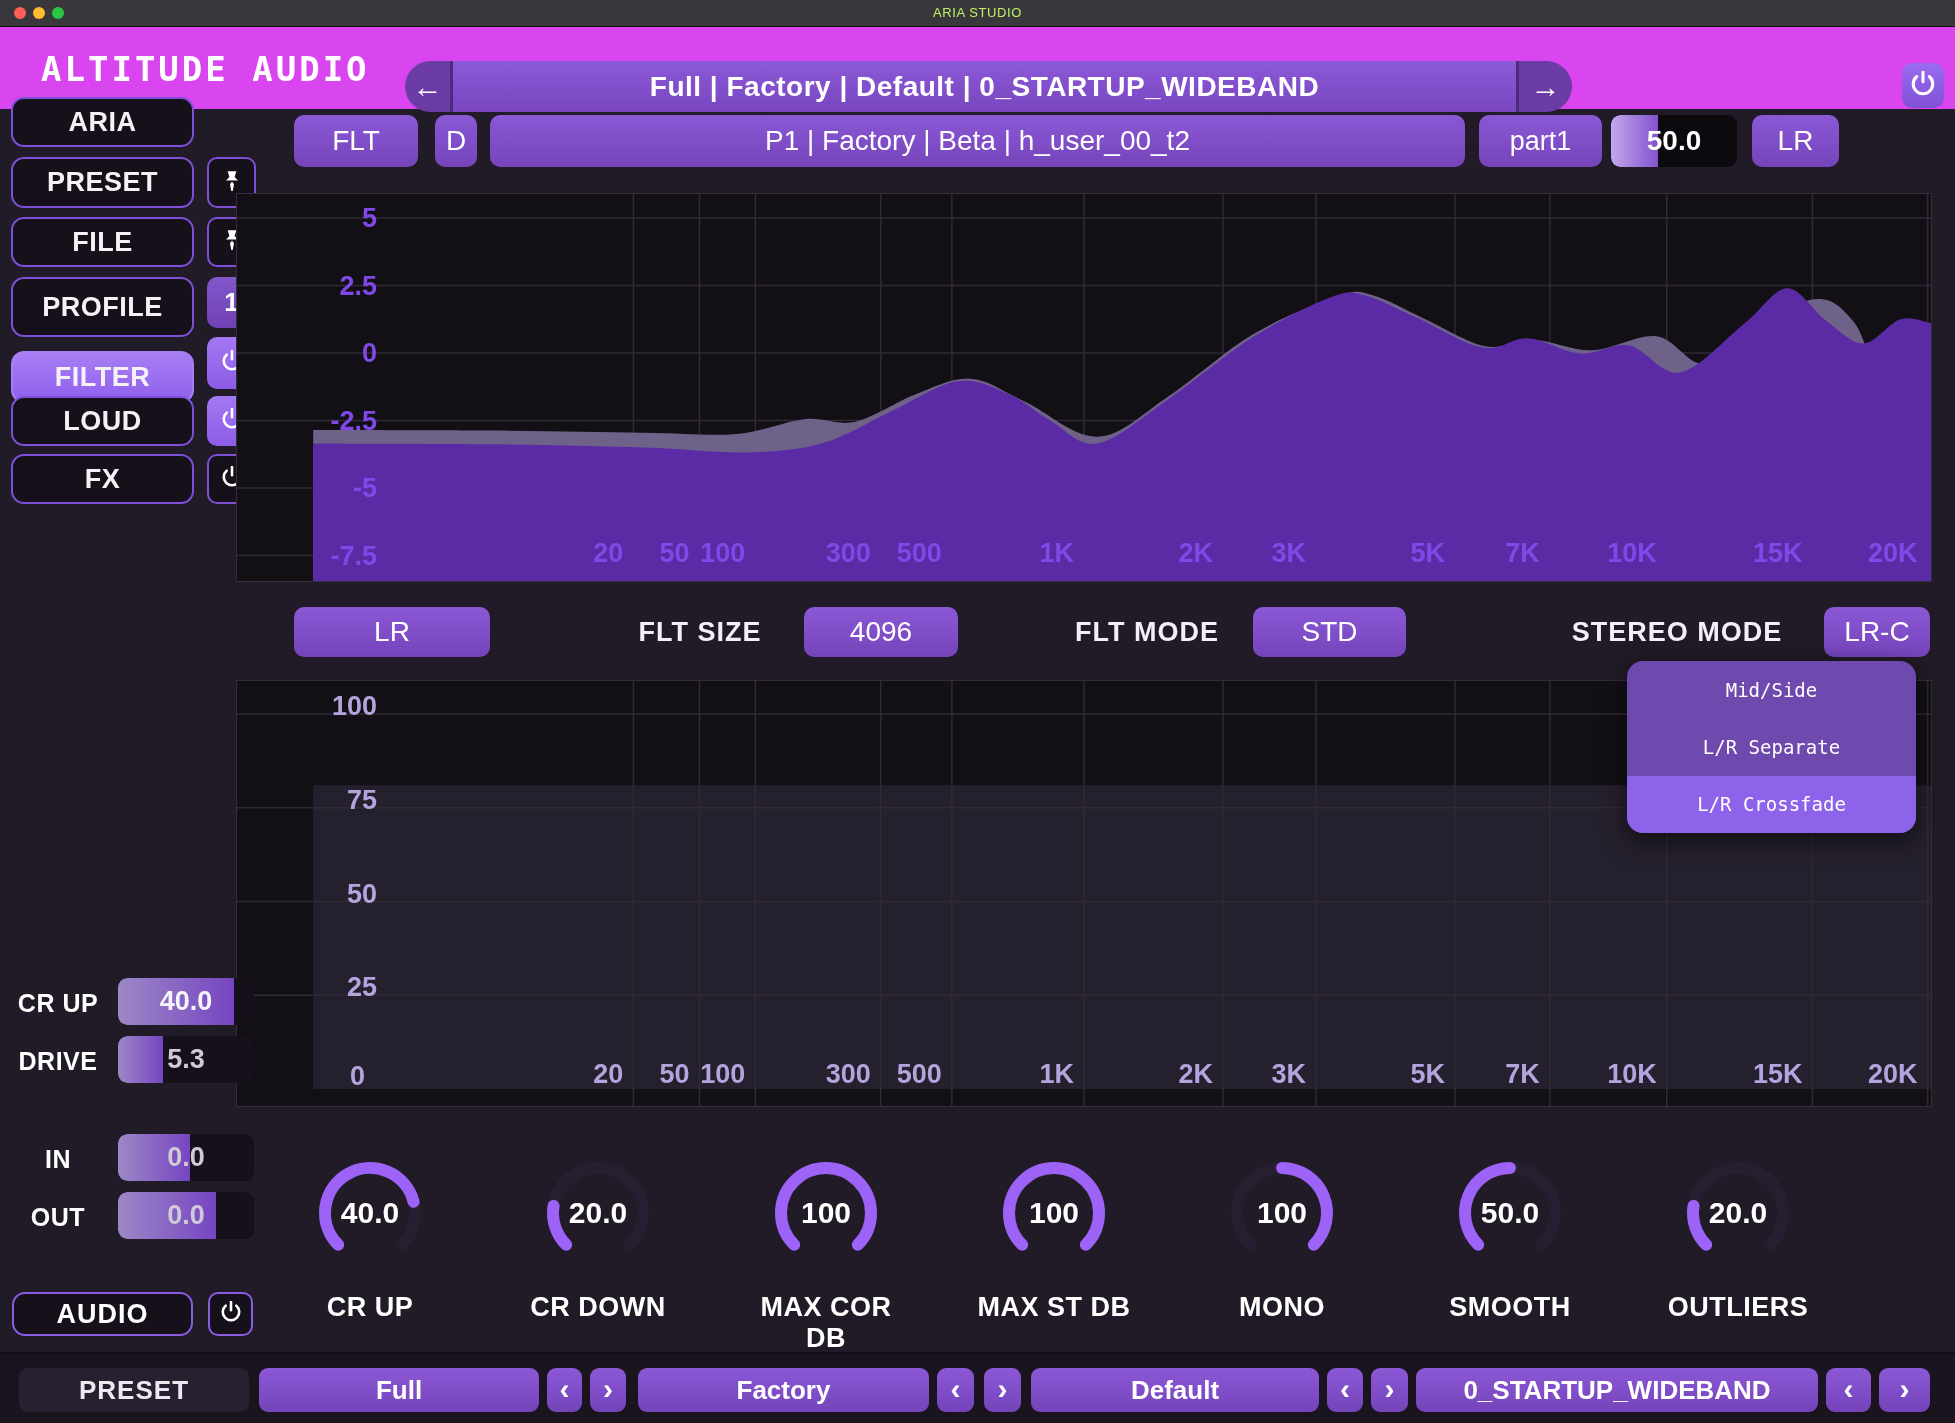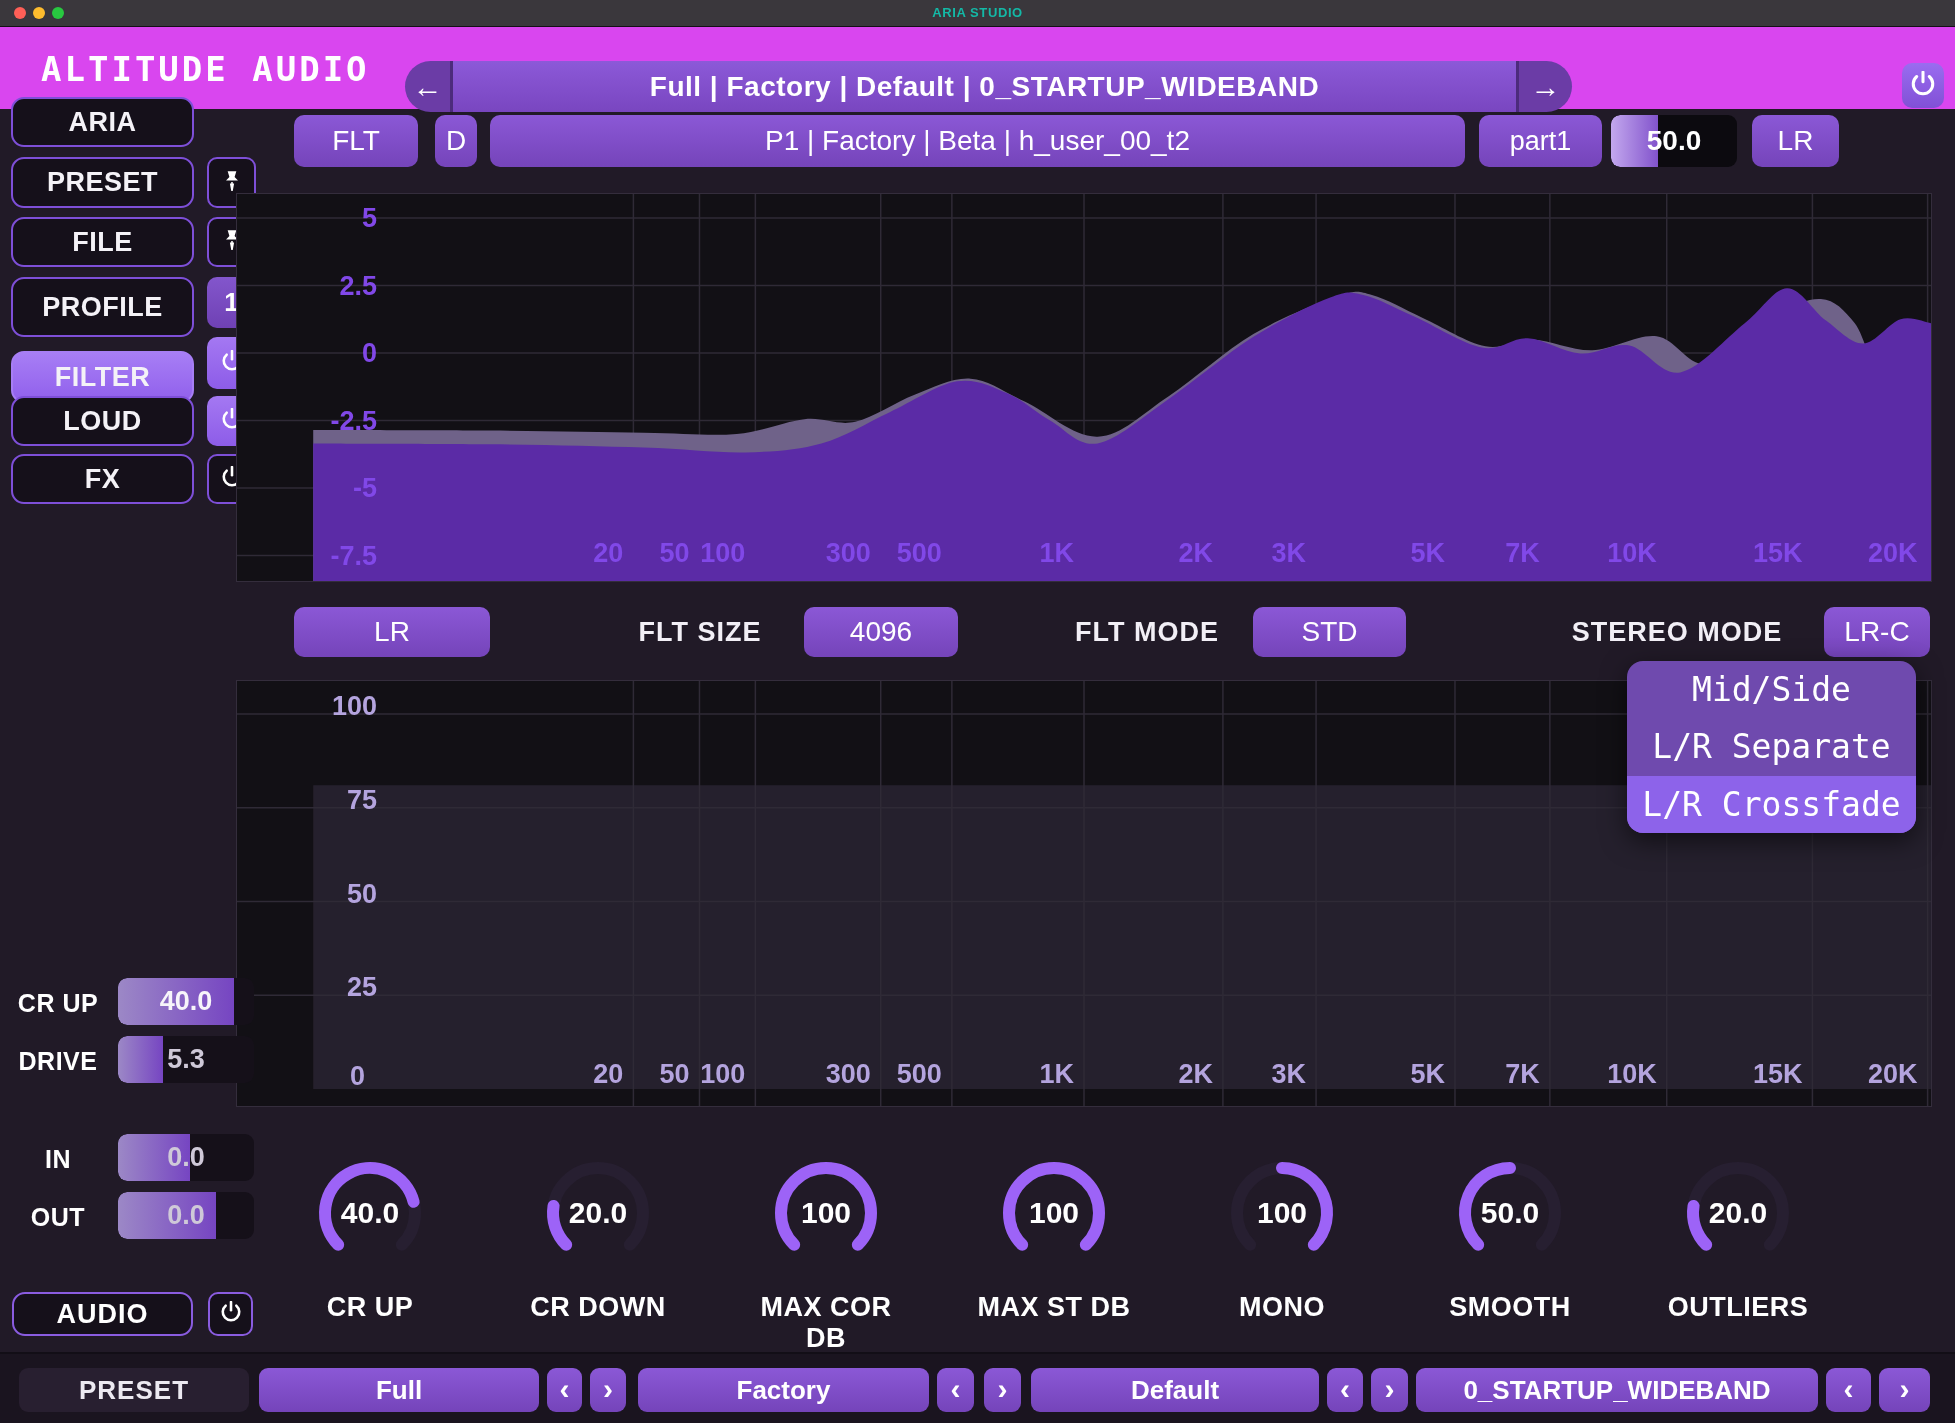--- a/index.html
+++ b/index.html
@@ -1,22 +1,22 @@
 <!DOCTYPE html>
 <html><head>
 <meta charset="utf-8">
 <style>
   html,body{margin:0;padding:0;background:#000;}
   .stage{position:relative;width:1955px;height:1423px;background:#211a27;overflow:hidden;
          font-family:"Liberation Sans",sans-serif;-webkit-font-smoothing:antialiased;}
   
   .titlebar{position:absolute;left:0;top:0;width:100%;height:26px;background:#3a373c;border-bottom:1px solid #141016;}
   .tl{position:absolute;top:7px;width:12px;height:12px;border-radius:50%;}
-  .titlebar .t-title{position:absolute;left:0;right:0;top:5px;text-align:center;font-size:13px;font-weight:700;
-      color:#14b8a6;letter-spacing:.6px;}
+  .titlebar .t-title{position:absolute;left:0;right:0;top:5px;text-align:center;font-size:13px;font-weight:400;
+      color:#bef264;letter-spacing:.6px;}
   
   .header{position:absolute;left:0;top:27px;width:100%;height:82px;background:#d946ef;}
   .brand{position:absolute;left:41px;top:22px;font-family:"DejaVu Sans Mono",monospace;font-size:34px;font-weight:700;
       color:#ffffff;letter-spacing:3px;}
   .navbtn{position:absolute;top:34px;height:51px;background:#6b3ca6;color:#fff;display:flex;align-items:center;
       justify-content:center;font-size:30px;font-weight:700;cursor:default;}
   .nav-back{left:405px;width:45px;border-radius:26px 0 0 26px;border-right:3px solid #4c2b7c;}
   .nav-fwd{left:1516px;width:53px;border-radius:0 26px 26px 0;border-left:3px solid #4c2b7c;}
   .path-pill{position:absolute;left:453px;top:34px;width:1063px;height:51px;
       background:linear-gradient(180deg,#8c59d8,#7946c0);display:flex;align-items:center;justify-content:center;
@@ -40,21 +40,21 @@
   .mix .fill{position:absolute;left:0;top:0;bottom:0;background:linear-gradient(90deg,#c3a8ee,#8253cc);border-radius:9px 0 0 9px;}
   .mix .val{position:absolute;inset:0;display:flex;align-items:center;justify-content:center;color:#fff;font-size:28px;font-weight:700;}
   
   .chart{position:absolute;background:#121015;border:1px solid #342d3c;}
   text.ax1{fill:#8148e8;font:700 27px "Liberation Sans",sans-serif;}
   text.ax2{fill:#b4a4de;font:700 27px "Liberation Sans",sans-serif;}
   
   .dropdown{position:absolute;left:1627px;top:661px;width:289px;height:172px;background:#6f4aae;border-radius:16px;
       box-shadow:0 8px 26px rgba(0,0,0,.55);z-index:9;overflow:hidden;display:flex;flex-direction:column;}
   .dd-item{flex:1;display:flex;align-items:center;justify-content:center;color:#fff;
-      font-family:"DejaVu Sans Mono",monospace;font-size:33px;}
+      font-family:"DejaVu Sans Mono",monospace;font-size:19px;}
   .dd-item.selected{background:#8d63ea;}
   
   .sl-label{position:absolute;left:8px;width:100px;color:#fff;font-size:25px;font-weight:700;text-align:center;letter-spacing:.5px;}
   .slider{position:absolute;left:118px;width:136px;height:47px;background:#151019;border-radius:9px;overflow:hidden;}
   .slider .fill{position:absolute;left:0;top:0;bottom:0;background:linear-gradient(90deg,#9c88c6,#7645c2);border-radius:9px 0 0 9px;}
   .slider .val{position:absolute;inset:0;display:flex;align-items:center;justify-content:center;font-size:27px;font-weight:700;color:#cfc9d8;}
   .slider .val.bright{color:#f7f5fa;}
   .audio-btn{position:absolute;left:12px;top:1292px;width:181px;height:44px;background:#15101a;border:2.5px solid #8a5ce0;
       border-radius:13px;color:#fff;font-size:27px;font-weight:700;display:flex;align-items:center;justify-content:center;box-sizing:border-box;letter-spacing:1px;}
   .audio-pwr{position:absolute;left:208px;top:1292px;width:45px;height:44px;background:#15101a;border:2.5px solid #8a5ce0;

